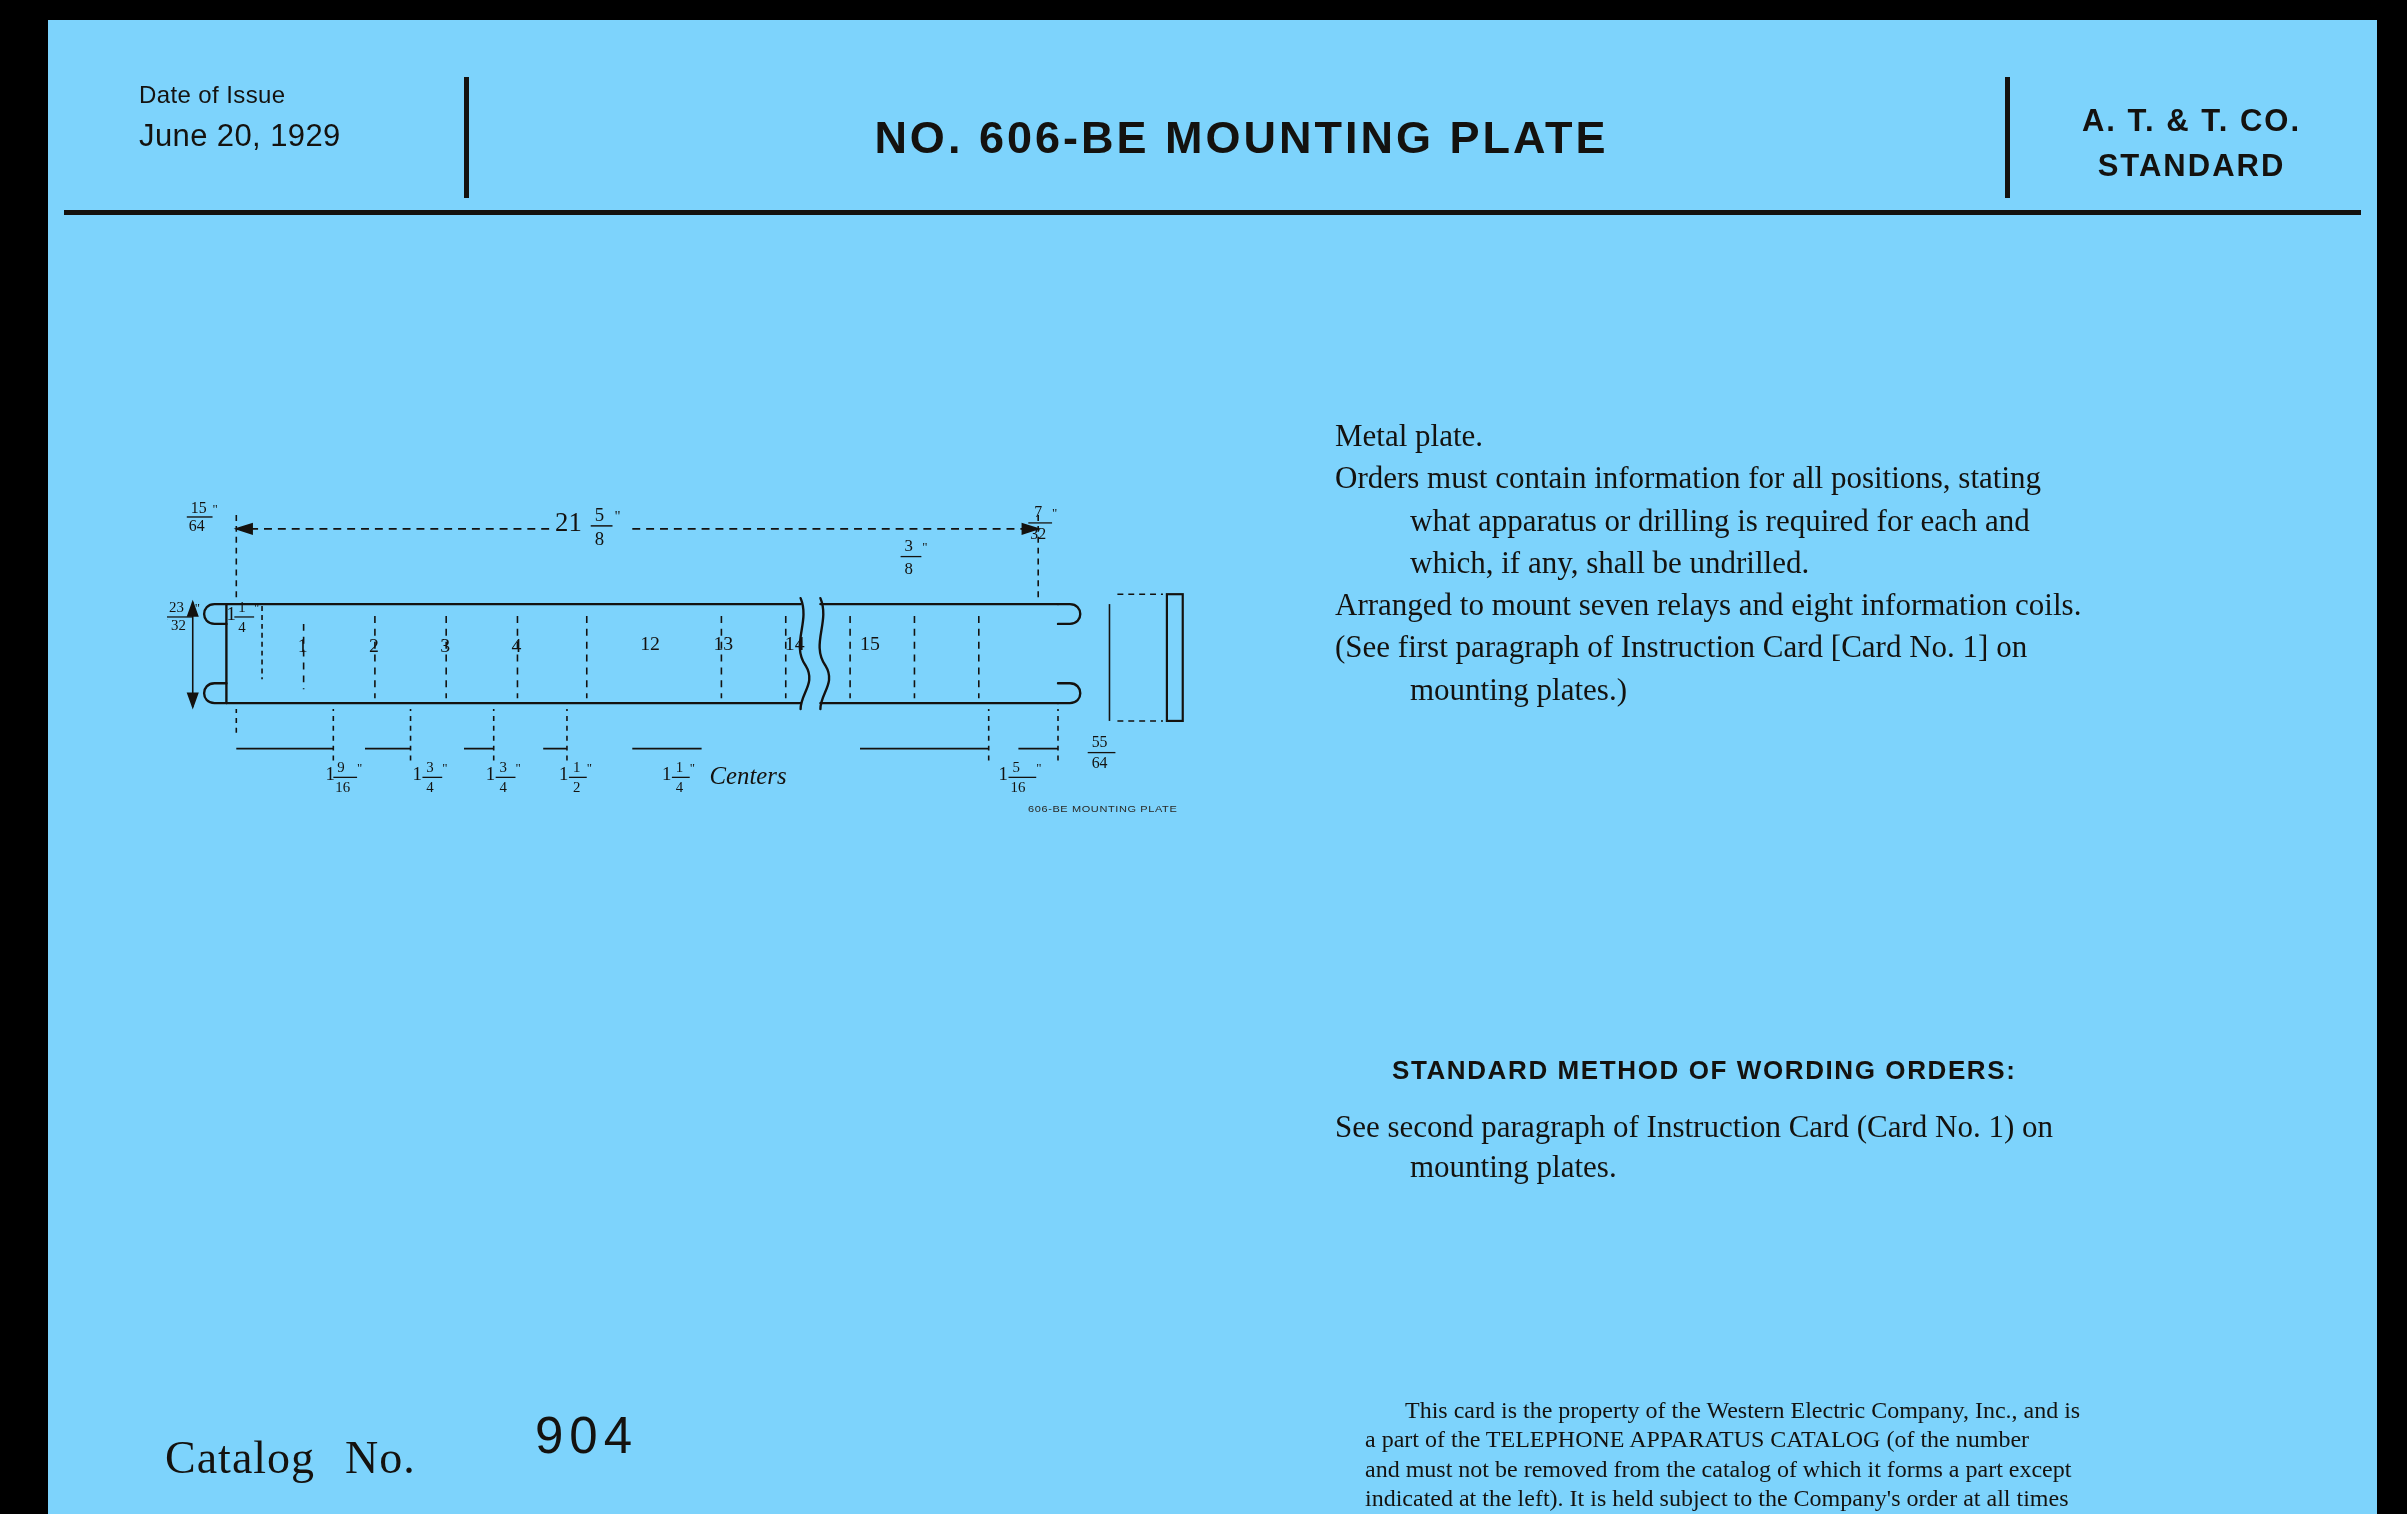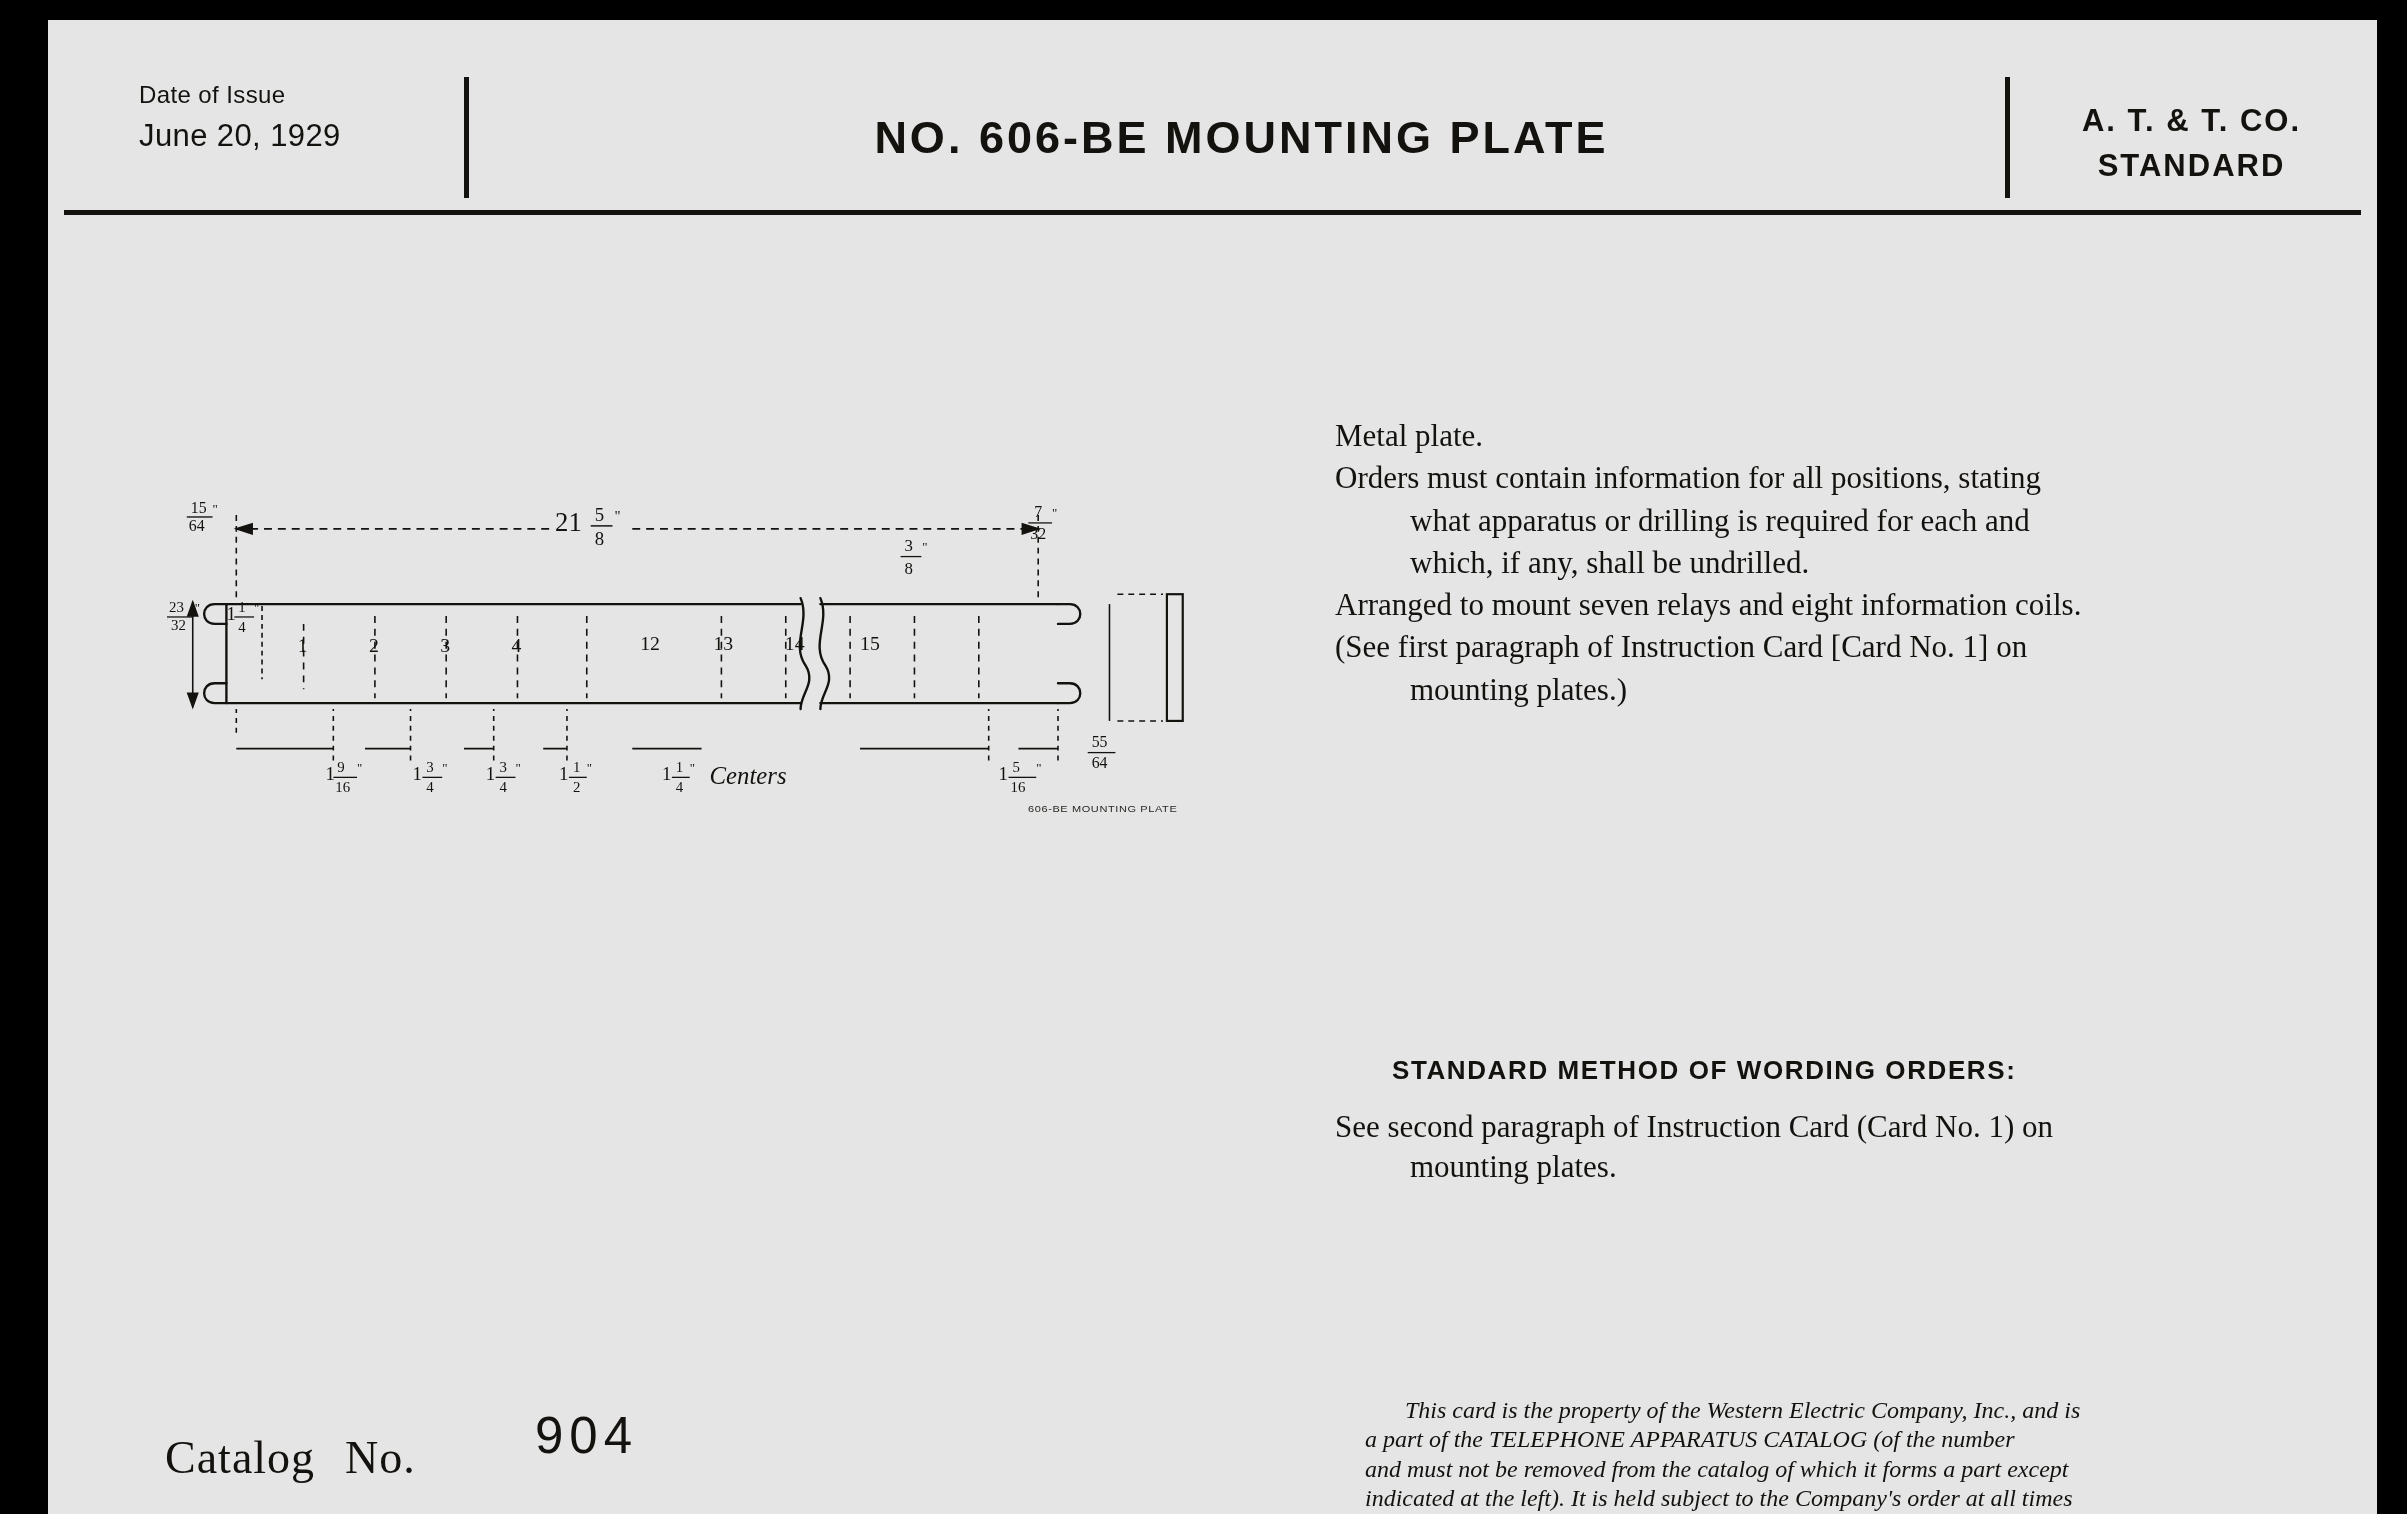--- a/index.html
+++ b/index.html
@@ -20,21 +20,21 @@
     height: 1515px;
     background: #000;
   }
   
   .sheet {
     position: absolute;
     left: 48px;
     top: 20px;
     width: 2329px;
     height: 1495px;
-    background: #e5e5e5;
+    background: #7dd3fc;
   }
   
   .hdr {
     position: absolute;
     left: 0; top: 0;
     width: 100%;
     height: 178px;
   }
   .hdr-rule {
     position: absolute;
@@ -180,21 +180,21 @@
   .legal {
     position: absolute;
     left: 1317px;
     top: 1376px;
     width: 990px;
     font-size: 24px;
     line-height: 1.22;
     color: #14120f;
     text-align: justify;
   }
-  .legal p { margin: 0; font-style: italic; }
+  .legal p { margin: 0; }
   .legal .first { text-indent: 40px; }
 </style>
 </head>
 <body>
 
 <div id="page">
   <div class="sheet">
 
     <div class="hdr">
       <div class="date-block">

